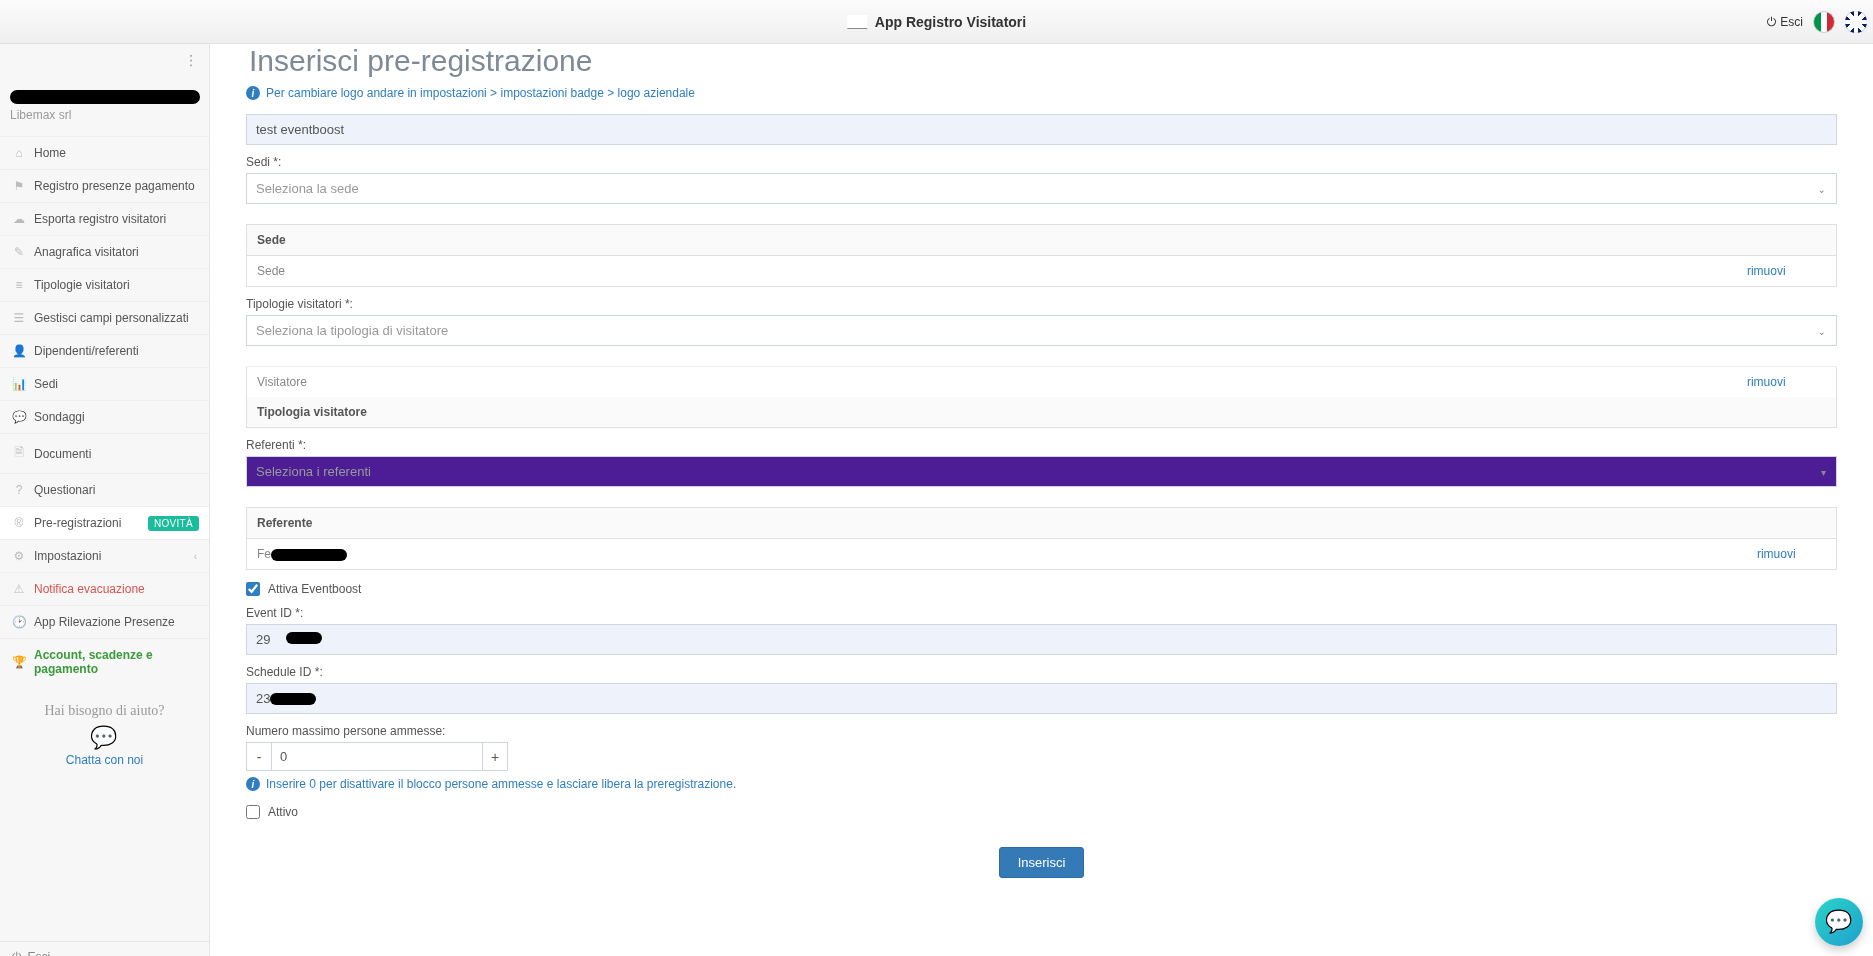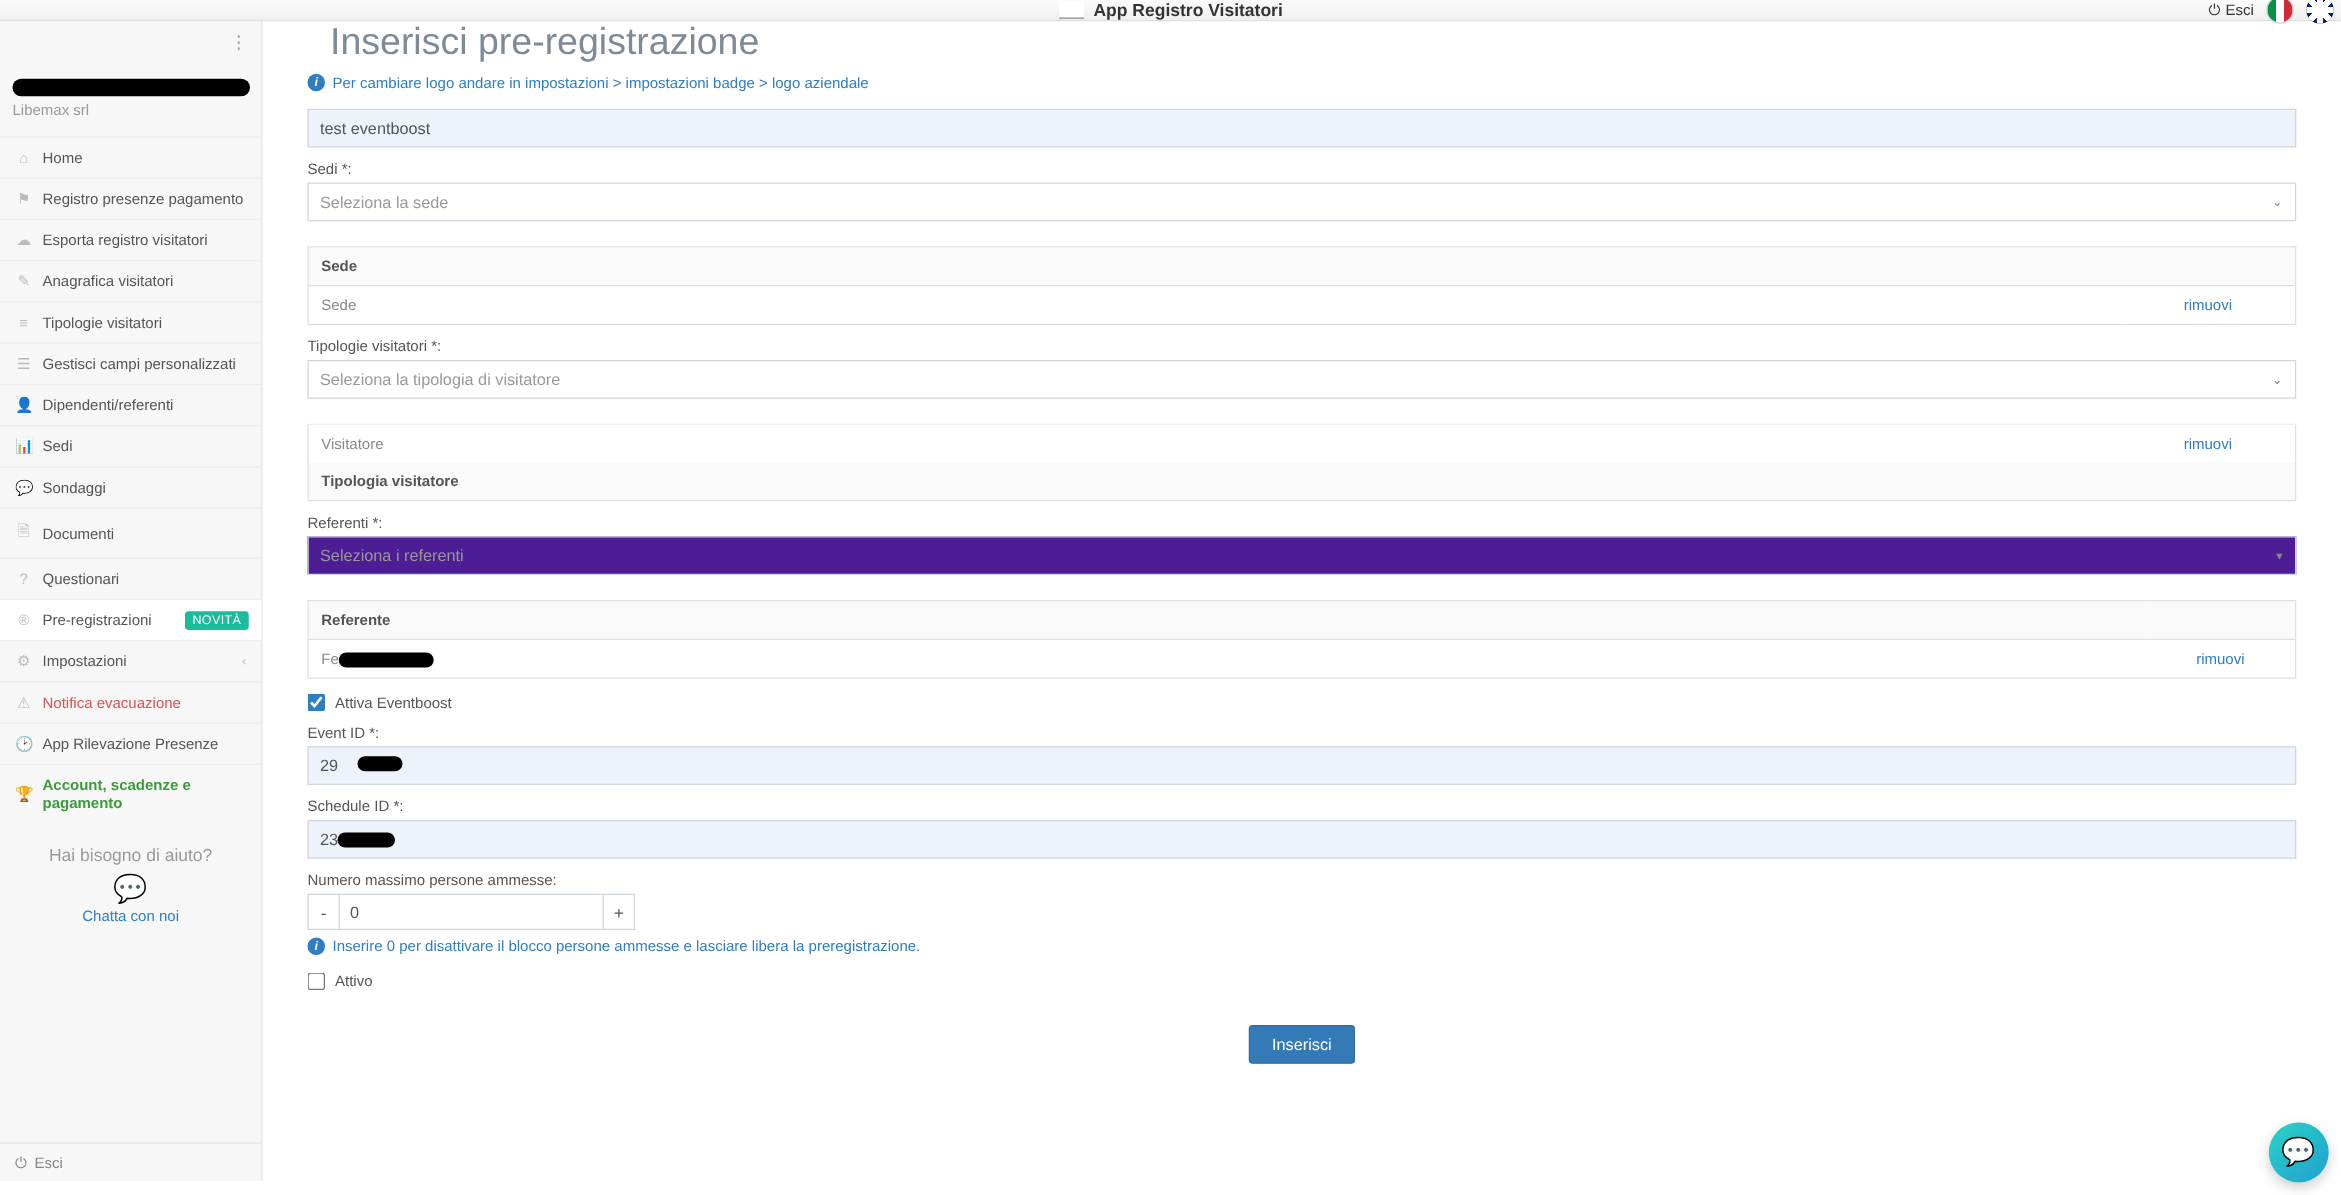--- a/index.html
+++ b/index.html
@@ -1,19 +1,19 @@
 <!DOCTYPE html>
 <html><head>
 <meta charset="utf-8">
 <style>
 * { box-sizing: border-box; margin: 0; padding: 0; }
 body { font-family: "Helvetica Neue", Arial, sans-serif; font-size: 13px; color: #333; background: #fff; }
 
 
-.topbar { position: relative; height: 17px; background: linear-gradient(#fbfbfb,#efefef); border-bottom: 1px solid #e0e0e0; }
+.topbar { position: relative; height: 44px; background: linear-gradient(#fbfbfb,#efefef); border-bottom: 1px solid #e0e0e0; }
 .topbar-center { position: absolute; left: 50%; transform: translateX(-50%); height: 100%; display: flex; align-items: center; gap: 8px; font-weight: 700; font-size: 14px; }
 .topbar-center .pen { width: 20px; height: 14px; background: #fff; border-bottom: 1px solid #888; position: relative; }
 .topbar-right { position: absolute; right: 6px; top: 0; height: 100%; display: flex; align-items: center; gap: 10px; }
 .esci-btn { display: flex; align-items: center; gap: 4px; color: #333; font-size: 12px; cursor: pointer; }
 .flag { width: 22px; height: 22px; border-radius: 50%; display: inline-block; }
 .flag-it { background: linear-gradient(90deg, #009246 33%, #fff 33%, #fff 66%, #ce2b37 66%); border:1px solid #ccc; }
 .flag-uk { background: radial-gradient(circle,#c8102e 0 20%,transparent 20%), linear-gradient(0deg,#012169,#012169); position:relative; overflow:hidden;}
 .flag-uk::before{content:"";position:absolute;inset:0;background:linear-gradient(45deg,transparent 42%,#fff 42%,#fff 58%,transparent 58%),linear-gradient(-45deg,transparent 42%,#fff 42%,#fff 58%,transparent 58%);}
 .flag-uk::after{content:"";position:absolute;inset:0;background:linear-gradient(0deg,transparent 40%,#fff 40%,#fff 60%,transparent 60%),linear-gradient(90deg,transparent 40%,#fff 40%,#fff 60%,transparent 60%);}
 
@@ -27,28 +27,28 @@
 .company { color:#9a9a9a; font-size:12px; padding: 4px 0 8px; }
 .nav { list-style:none; }
 .nav li { padding: 9px 12px; color:#555; display:flex; align-items:center; gap:8px; cursor:pointer; border-top:1px solid #eee; font-size:12px; position:relative;}
 .nav li .ic { width:14px; color:#bbb; font-size:12px; text-align:center; }
 .nav li.active { background:#fff; }
 .nav li.red { color:#d9534f; font-weight:400;}
 .nav li.green { color:#3c9a3c; font-weight:600;}
 .badge { position:absolute; right:10px; background:#1abc9c; color:#fff; font-size:10px; padding:2px 6px; border-radius:3px; letter-spacing:.3px;}
 .chev { position:absolute; right:12px; color:#bbb; font-size:10px;}
 .help { text-align:center; padding:18px 8px; color:#9a9a9a; }
-.help-title{font-size:14px;}
+.help-title{font-size:14px;font-family:Liberation Serif, serif;}
 .help-icon{color:#2f7ec1;font-size:22px;margin:6px 0 2px;}
 .help-link{color:#2f7ec1;font-size:12px;}
 .sidebar-footer { margin-top:auto; border-top:1px solid #e5e5e5; padding:8px 12px; color:#888; font-size:12px; display:flex; align-items:center; gap:6px; cursor:pointer;}
 
 
 .main { flex:1; padding: 0 36px 40px 36px; }
-h1.page-title { font-size:30px; font-weight:300; color:#7e8a97; margin: 0 18px 8px; }
+h1.page-title { font-size:30px; font-weight:300; color:#7e8a97; margin: 0 3px 8px; }
 .info-line { color:#2f7ec1; font-size:12px; margin-bottom:14px; display:flex; align-items:center; gap:6px;}
 .info-line .i-icon{display:inline-flex;width:14px;height:14px;border-radius:50%;background:#2f7ec1;color:#fff;align-items:center;justify-content:center;font-size:10px;font-weight:700;font-style:italic;}
 
 .lbl { font-size:12px; color:#555; margin: 10px 0 4px; }
 .inp { width:100%; border:1px solid #d0d6dd; background:#eef2fb; padding:7px 9px; font-size:13px; color:#555;}
 .sel { width:100%; border:1px solid #d0d6dd; background:#fff; padding:7px 9px; font-size:13px; color:#999; position:relative;}
 .sel .caret{position:absolute;right:10px;top:50%;transform:translateY(-50%);font-size:10px;color:#888;}
 .tbl { width:100%; border:1px solid #e0e0e0; border-collapse:collapse; margin-top:20px; font-size:12px;}
 .tbl th { text-align:left; padding:8px 10px; font-weight:700; color:#555; border-bottom:1px solid #e0e0e0; background:#fafafa;}
 .tbl td { padding:8px 10px; color:#888; border-top:1px solid #eee;}

